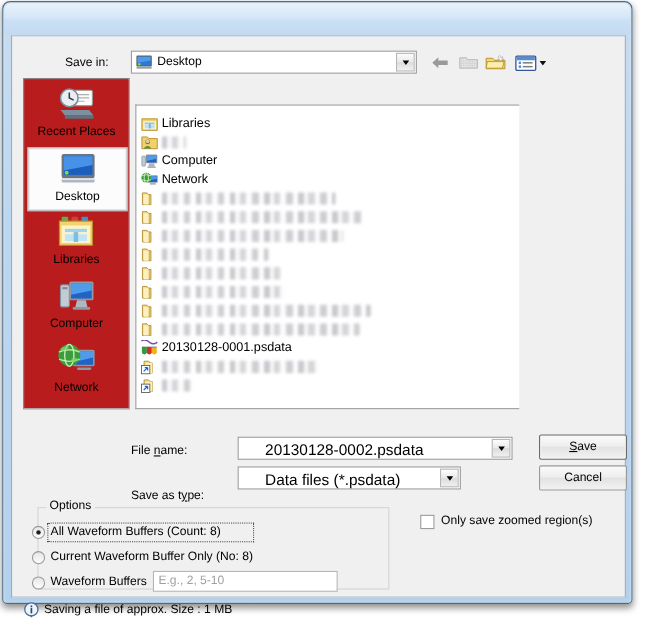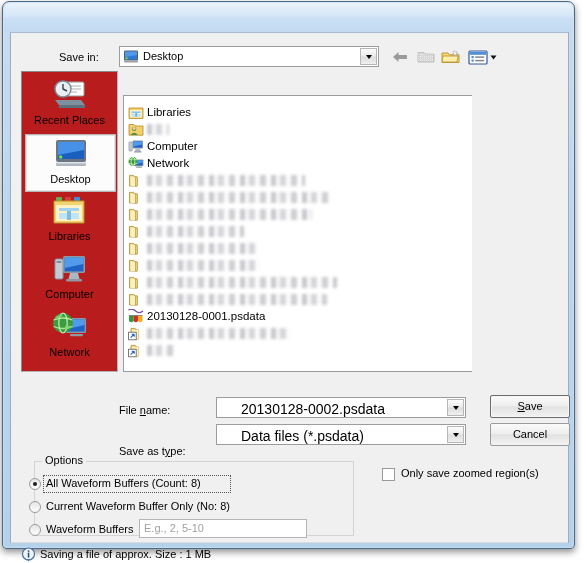--- a/index.html
+++ b/index.html
@@ -197,21 +197,21 @@
   #filetype-label { position: absolute; left: 108px; top: 412px; }
   #filename-combo {
     position: absolute; left: 205px; top: 364px;
     width: 250px; height: 21px;
     background: #fff;
     border: 1px solid #9c9c9c;
     box-sizing: border-box;
   }
   #filetype-combo {
     position: absolute; left: 205px; top: 391px;
-    width: 250px; height: 21px;
+    width: 203px; height: 21px;
     background: #fff;
     border: 1px solid #9c9c9c;
     box-sizing: border-box;
   }
   .combo-text {
     position: absolute; left: 4px; top: 3px;
     font-size: 14px;
     margin-left: 20px;
   }
 

